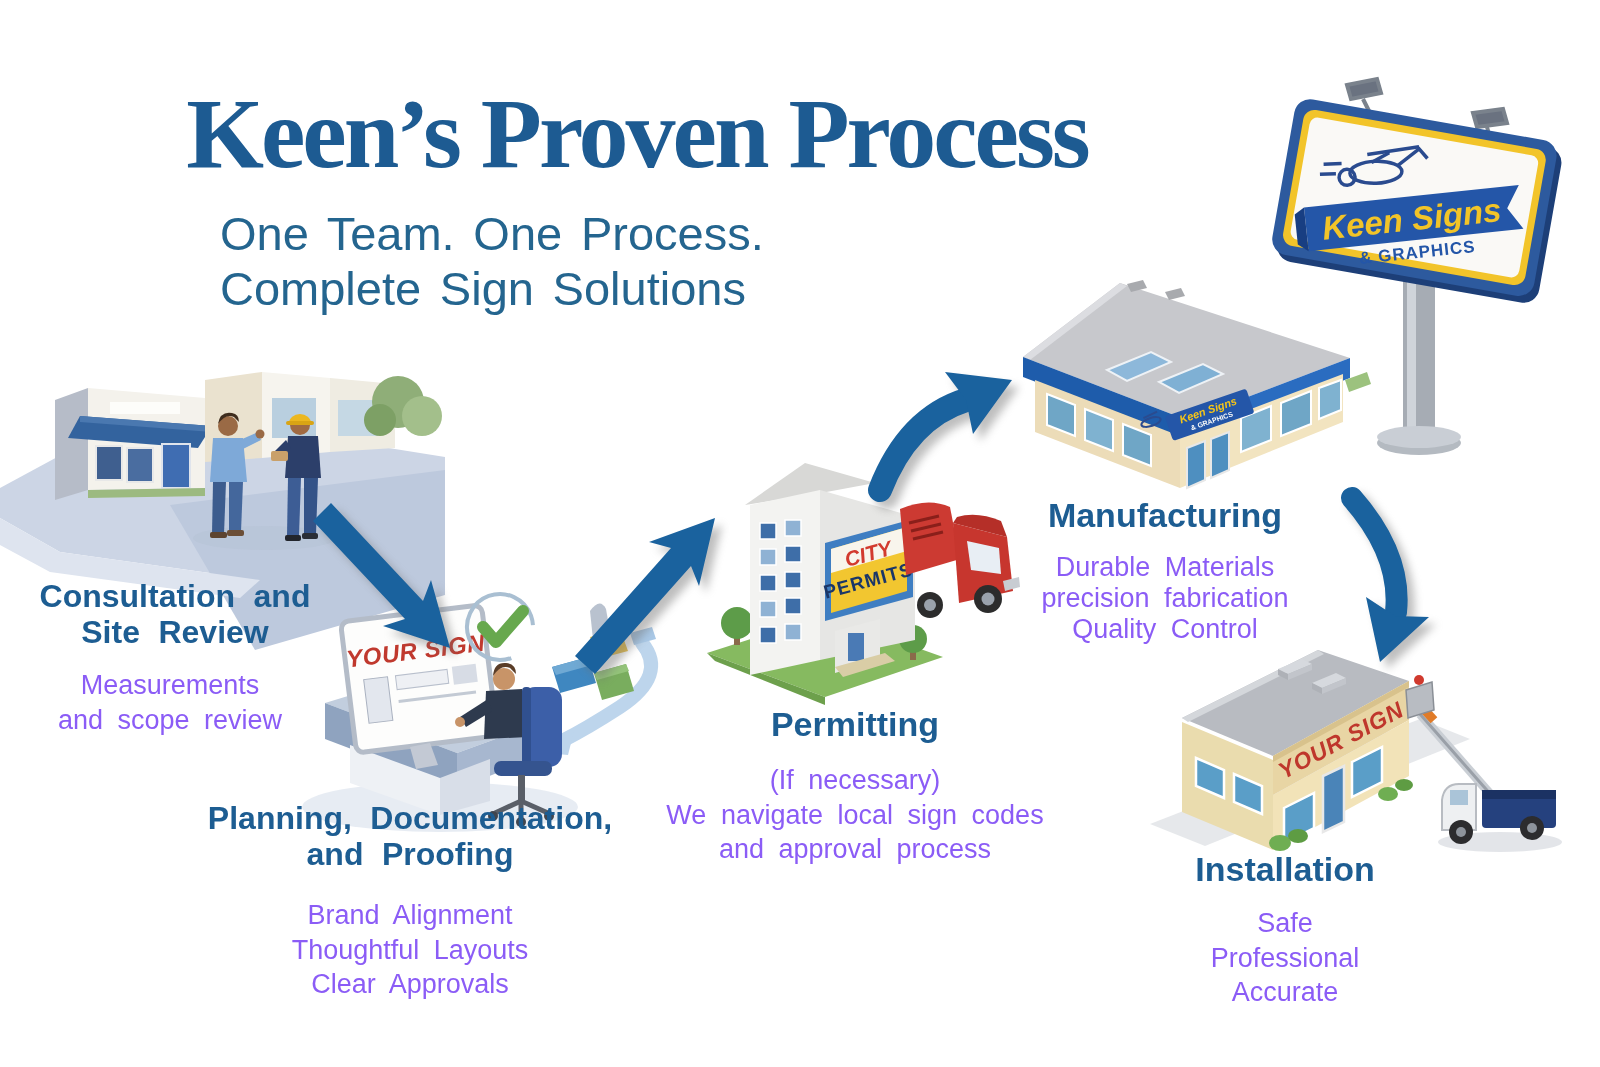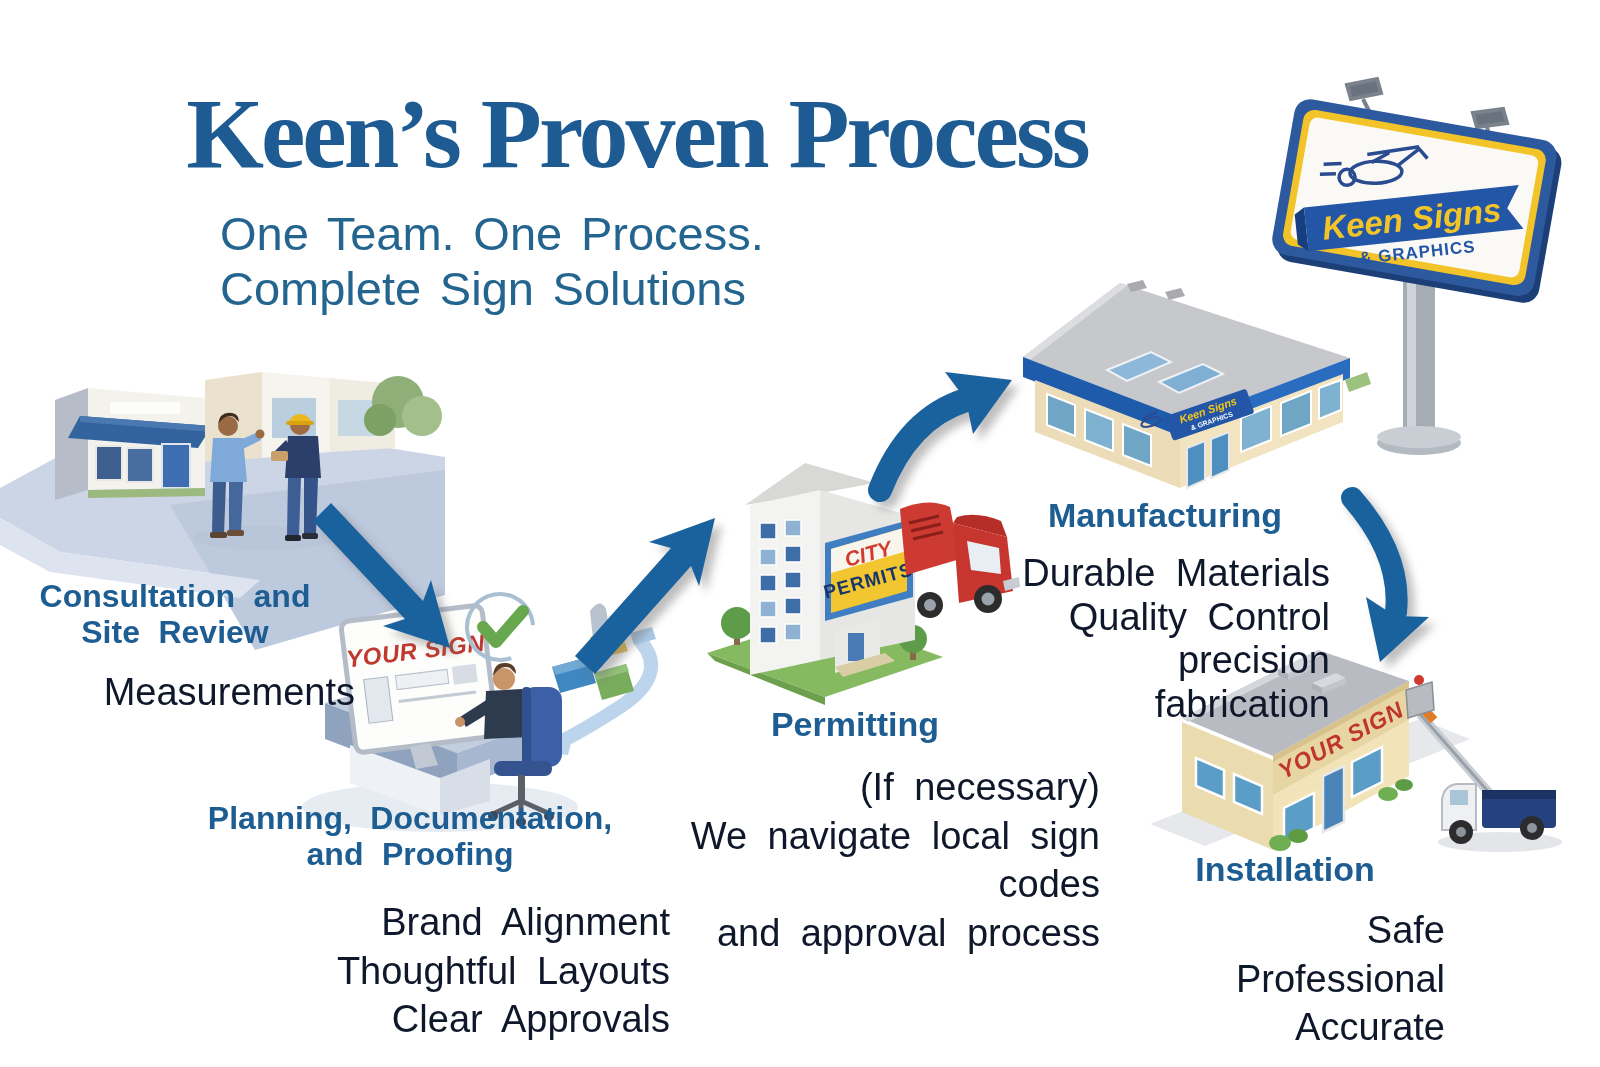--- a/index.html
+++ b/index.html
@@ -12,21 +12,21 @@
   }
   .subtitle{
     color:#24658f;font-size:47px;line-height:1.18;text-align:left;word-spacing:0.12em;
   }
   .section-title{
     color:#1d5d92;font-weight:bold;font-size:32px;line-height:1.13;
     text-align:center;word-spacing:0.3em;
   }
   .section-title.lg{font-size:34px;}
   .section-desc{
-    color:#0f172a;font-size:38px;line-height:1.28;text-align:right;word-spacing:0.26em;
+    color:#8b5cf6;font-size:27px;line-height:1.28;text-align:center;word-spacing:0.26em;
   }
   svg{display:block;}
   .arrowlayer{pointer-events:none;}
   .arrow{fill:#1a629e;filter:drop-shadow(7px 7px 4px rgba(110,110,110,0.45));}
   .arrow-shaft{stroke:#1a629e;fill:none;stroke-linecap:round;}
 </style>
 </head>
 <body>
 
 <div class="canvas">
@@ -317,22 +317,23 @@
     <g style="filter:drop-shadow(7px 7px 4px rgba(110,110,110,0.45));">
       <path class="arrow-shaft" style="stroke-width:22;" d="M 1352 498 Q 1402 555 1396 612"></path>
       <polygon fill="#1a629e" points="1380,662 1429,617 1395,616 1366,597"></polygon>
     </g>
   </svg>
 
   <div class="abs section-title" style="left:10px;top:578px;width:330px;">
     <div>Consultation and</div>
     <div>Site Review</div>
   </div>
-  <div class="abs section-desc" style="left:0px;top:668px;width:340px;padding-left:15px;">
+  <div class="abs section-desc" style="left:0px;top:668px;width:340px;">
     <div>Measurements</div>
+    <div>and scope review</div>
   </div>
 
   <div class="abs section-title" style="left:150px;top:800px;width:520px;">
     <div>Planning, Documentation,</div>
     <div>and Proofing</div>
   </div>
   <div class="abs section-desc" style="left:150px;top:898px;width:520px;">
     <div>Brand Alignment</div>
     <div>Thoughtful Layouts</div>
     <div>Clear Approvals</div>
@@ -345,22 +346,22 @@
     <div>(If  necessary)</div>
     <div>We navigate local sign codes</div>
     <div>and approval process</div>
   </div>
 
   <div class="abs section-title lg" style="left:1005px;top:496px;width:320px;">
     <div>Manufacturing</div>
   </div>
   <div class="abs section-desc" style="left:1000px;top:552px;width:330px;line-height:1.15;">
     <div>Durable Materials</div>
+    <div>precision fabrication</div>
     <div>Quality Control</div>
-    <div>precision fabrication</div>
   </div>
 
   <div class="abs section-title lg" style="left:1125px;top:850px;width:320px;">
     <div>Installation</div>
   </div>
   <div class="abs section-desc" style="left:1125px;top:906px;width:320px;">
     <div>Safe</div>
     <div>Professional</div>
     <div>Accurate</div>
   </div>

